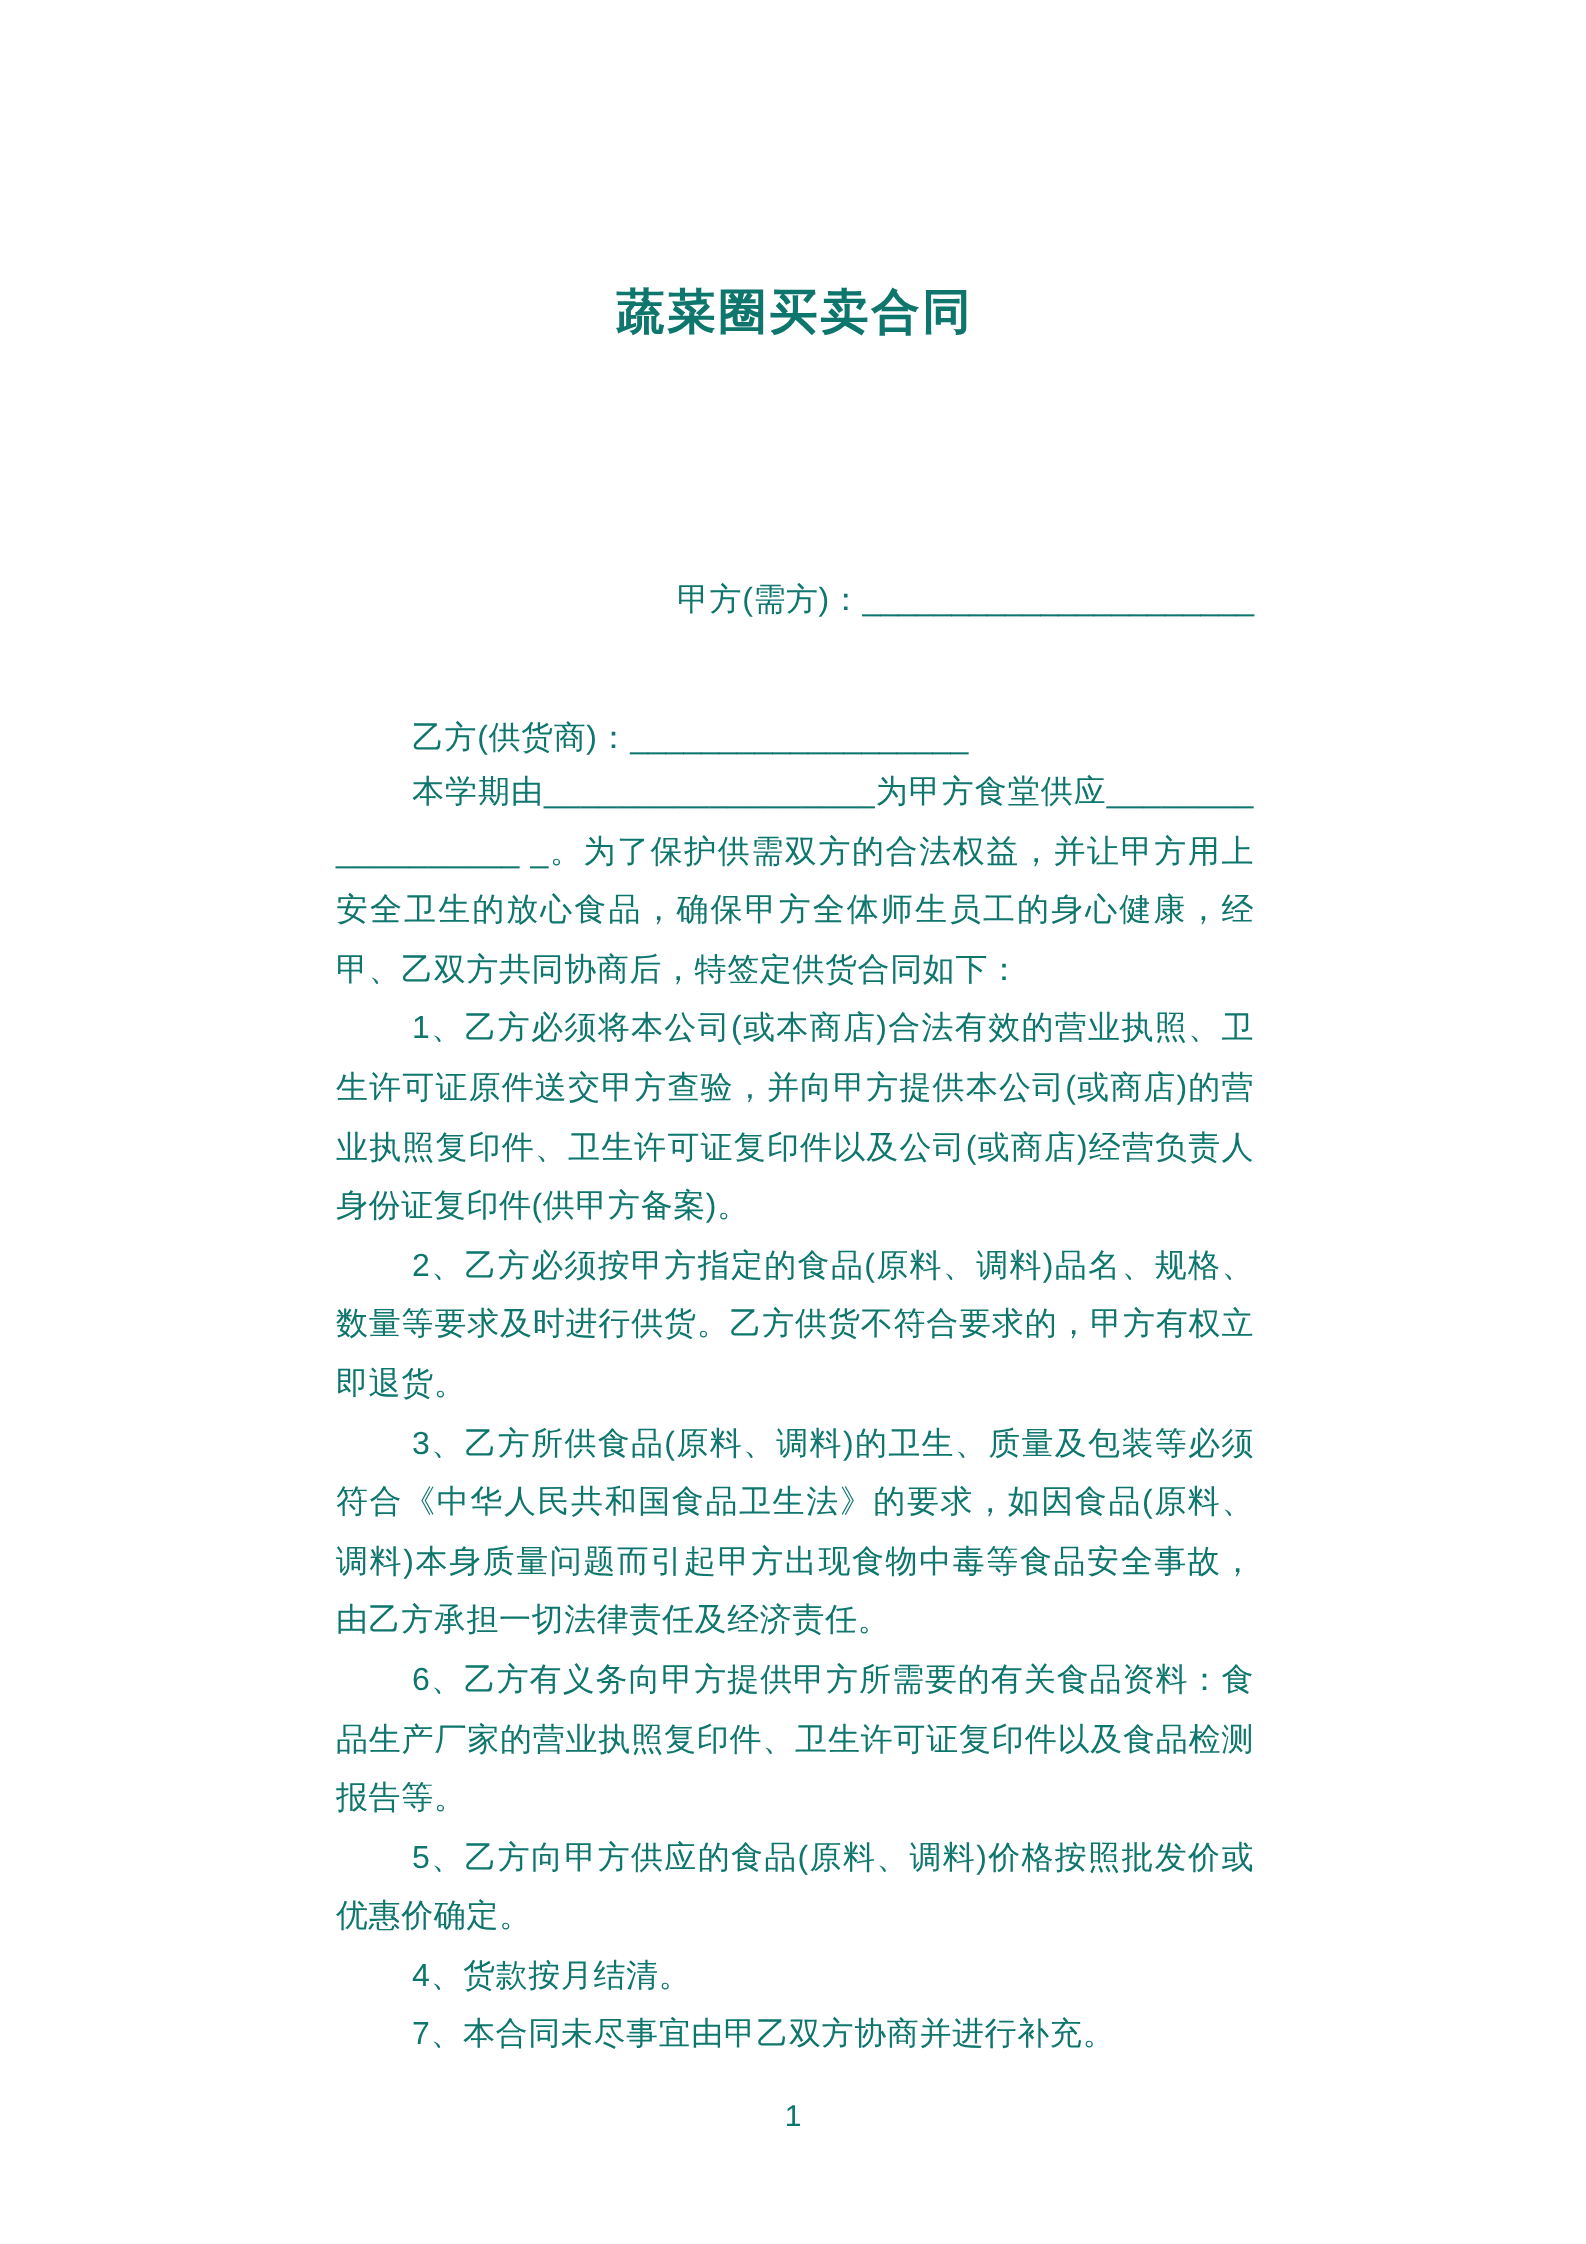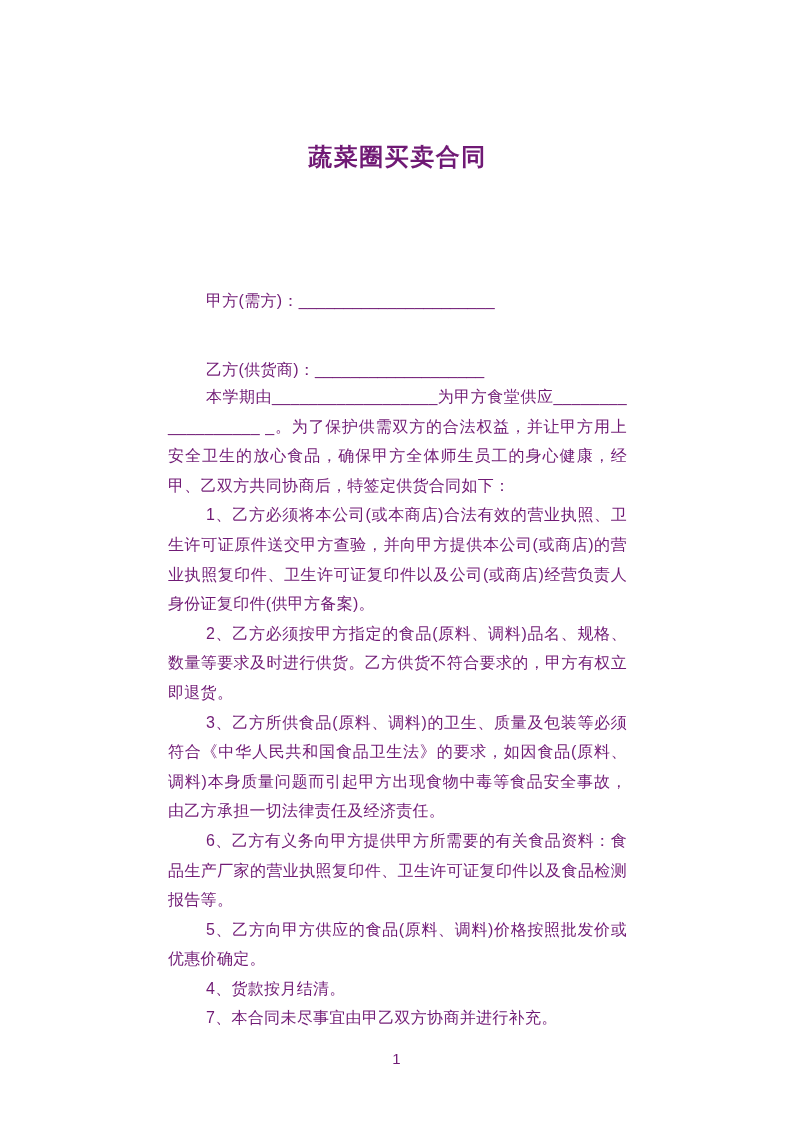--- a/index.html
+++ b/index.html
@@ -6,21 +6,21 @@
     margin: 0;
     padding: 0;
     background: #ffffff;
   }
   .page {
     position: relative;
     width: 651px;
     height: 1122px;
     margin: 0 auto;
     background: #ffffff;
-    color: #701a75;
+    color: #0f766e;
     font-family: "Liberation Sans", "DejaVu Sans", sans-serif;
     overflow: hidden;
     box-sizing: border-box;
   }
   .content {
     position: absolute;
     left: 97px;
     right: 95px;
     top: 0;
   }
@@ -33,21 +33,21 @@
     font-weight: 700;
     letter-spacing: 1.5px;
   }
   .party-line {
     font-size: 16px;
     line-height: 24px;
     margin: 0;
     padding-left: 38px;
     letter-spacing: 0.3px;
   }
-  .party-a { margin-top: 116px; }
+  .party-a { margin-top: 116px; text-align: right; }
   .party-b { margin-top: 45px; }
   .blank {
     letter-spacing: 0;
     white-space: pre;
   }
   p.body {
     font-size: 16px;
     line-height: 29.6px;
     margin: 0;
     text-align: justify;

